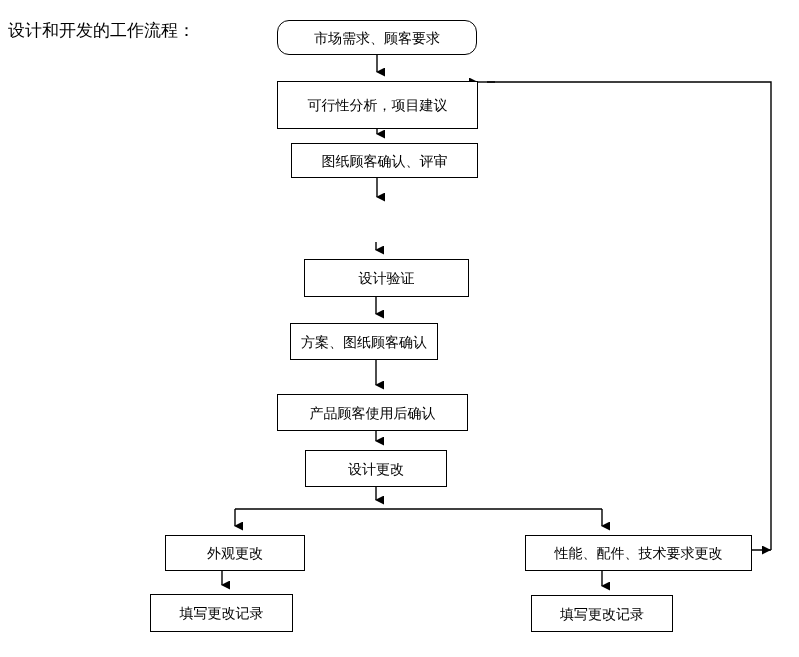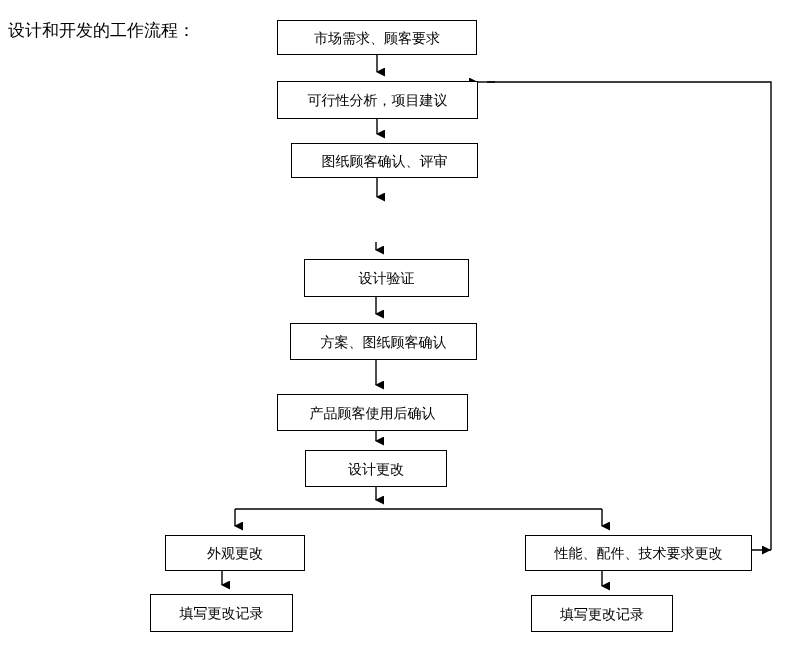--- a/index.html
+++ b/index.html
@@ -97,25 +97,25 @@
       <path d="M222,571 L222,585" marker-end="url(#arrowdown)"></path>
 
       <path d="M602,571 L602,586" marker-end="url(#arrowdown)"></path>
 
       <path d="M714,550 L771,550" marker-end="url(#arrowright)"></path>
       <path d="M771,550 L771,82 L487,82"></path>
       <path d="M495,82 L478,82" marker-end="url(#arrowleft)"></path>
     </g>
   </svg>
 
-  <div class="node" style="left:277px;top:20px;width:200px;height:35px;">市场需求、顾客要求</div>
-  <div class="node" style="left:277px;top:81px;width:201px;height:38px;text-align:right;">可行性分析，项目建议</div>
+  <div class="node" style="left:277px;top:20px;width:200px;height:35px;border-radius:12px;">市场需求、顾客要求</div>
+  <div class="node" style="left:277px;top:81px;width:201px;height:48px;text-align:right;">可行性分析，项目建议</div>
   <div class="node" style="left:291px;top:143px;width:187px;height:35px;">图纸顾客确认、评审</div>
   <div class="node" style="left:304px;top:259px;width:165px;height:38px;">设计验证</div>
-  <div class="node" style="left:290px;top:323px;width:187px;height:37px;">方案、图纸顾客确认</div>
+  <div class="node" style="left:290px;top:323px;width:148px;height:37px;">方案、图纸顾客确认</div>
   <div class="node" style="left:305px;top:450px;width:142px;height:37px;">设计更改</div>
   <div class="node" style="left:277px;top:394px;width:191px;height:37px;">产品顾客使用后确认</div>
   <div class="node" style="left:165px;top:535px;width:140px;height:36px;">外观更改</div>
   <div class="node" style="left:150px;top:594px;width:143px;height:38px;">填写更改记录</div>
   <div class="node" style="left:487px;top:535px;width:227px;height:36px;margin-left:38px;">性能、配件、技术要求更改</div>
   <div class="node" style="left:531px;top:595px;width:142px;height:37px;">填写更改记录</div>
 
 </div>
 
 </body></html>

